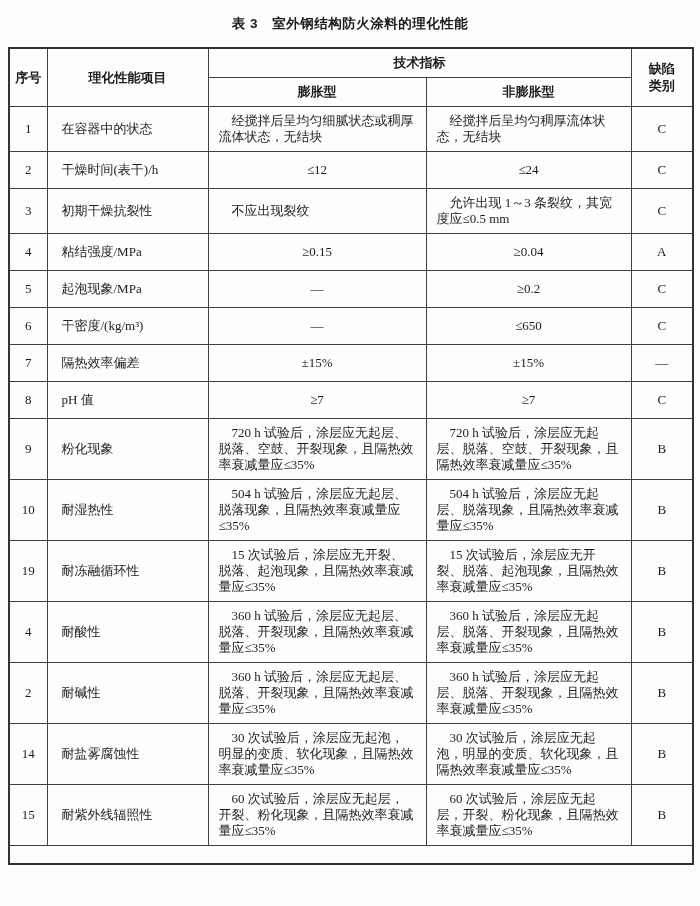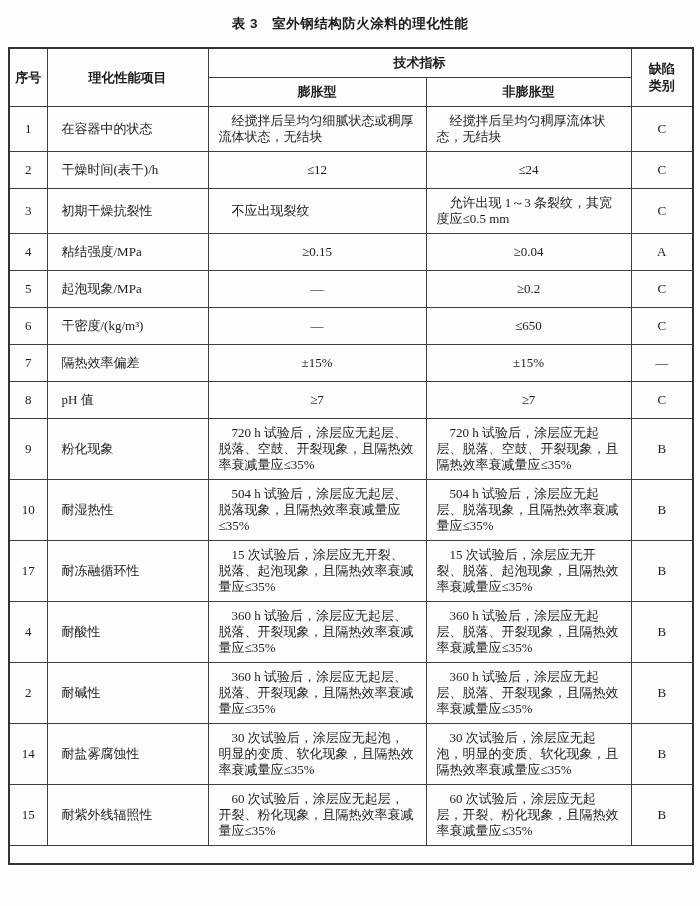--- a/index.html
+++ b/index.html
@@ -155,21 +155,21 @@
 
     <tr>
       <td class="no-cell">10</td>
       <td class="item-cell">耐湿热性</td>
       <td class="para">504 h 试验后，涂层应无起层、脱落现象，且隔热效率衰减量应≤35%</td>
       <td class="para">504 h 试验后，涂层应无起层、脱落现象，且隔热效率衰减量应≤35%</td>
       <td class="defect-cell">B</td>
     </tr>
 
     <tr>
-      <td class="no-cell">17</td>
+      <td class="no-cell">19</td>
       <td class="item-cell">耐冻融循环性</td>
       <td class="para">15 次试验后，涂层应无开裂、脱落、起泡现象，且隔热效率衰减量应≤35%</td>
       <td class="para">15 次试验后，涂层应无开裂、脱落、起泡现象，且隔热效率衰减量应≤35%</td>
       <td class="defect-cell">B</td>
     </tr>
 
     <tr>
       <td class="no-cell">4</td>
       <td class="item-cell">耐酸性</td>
       <td class="para">360 h 试验后，涂层应无起层、脱落、开裂现象，且隔热效率衰减量应≤35%</td>

